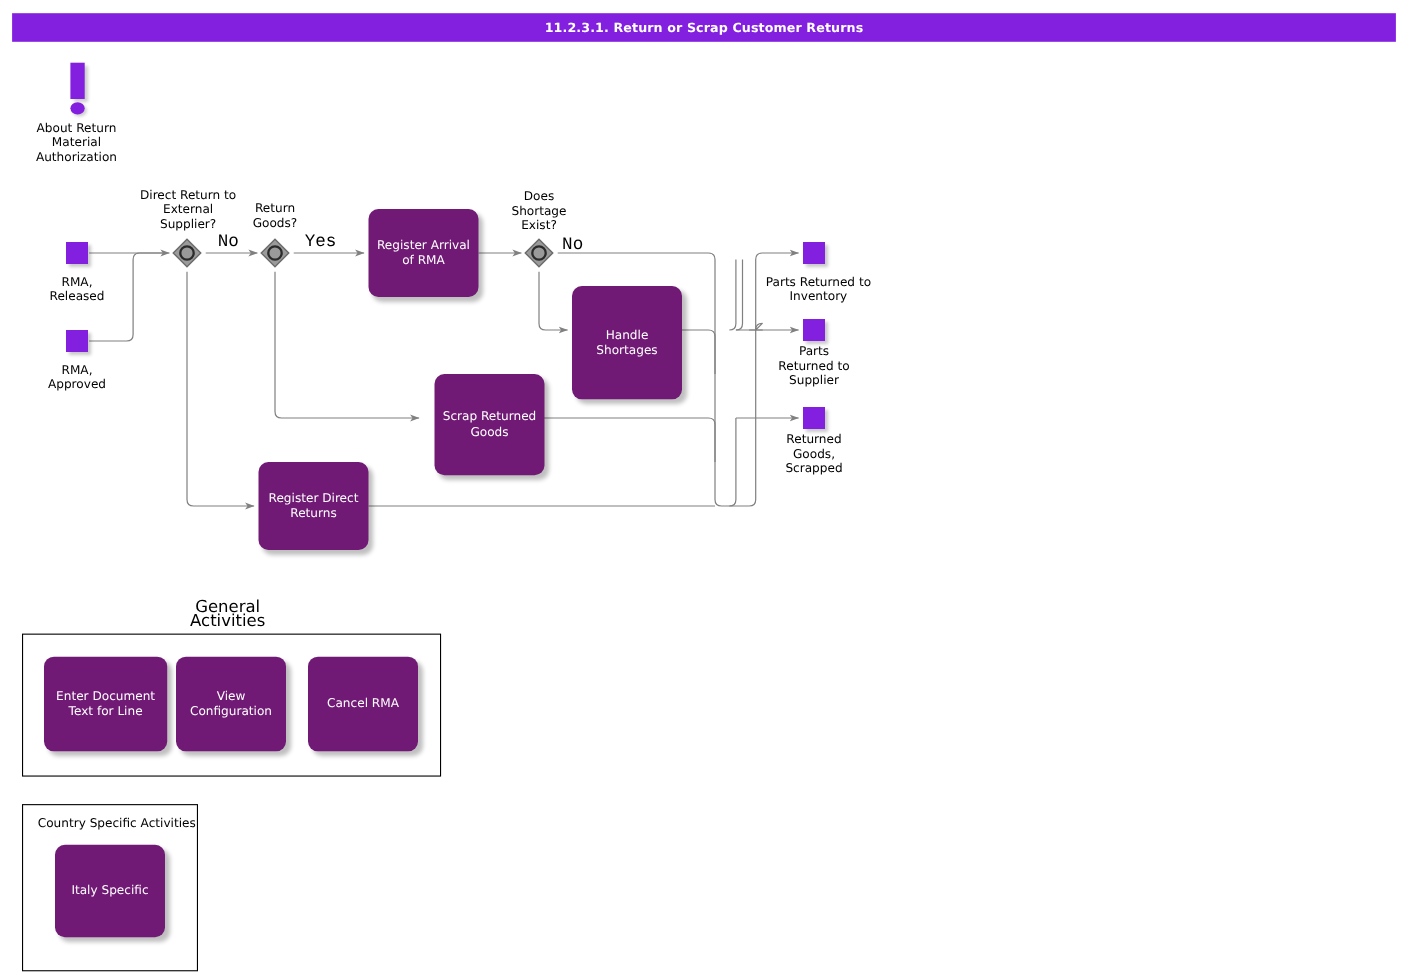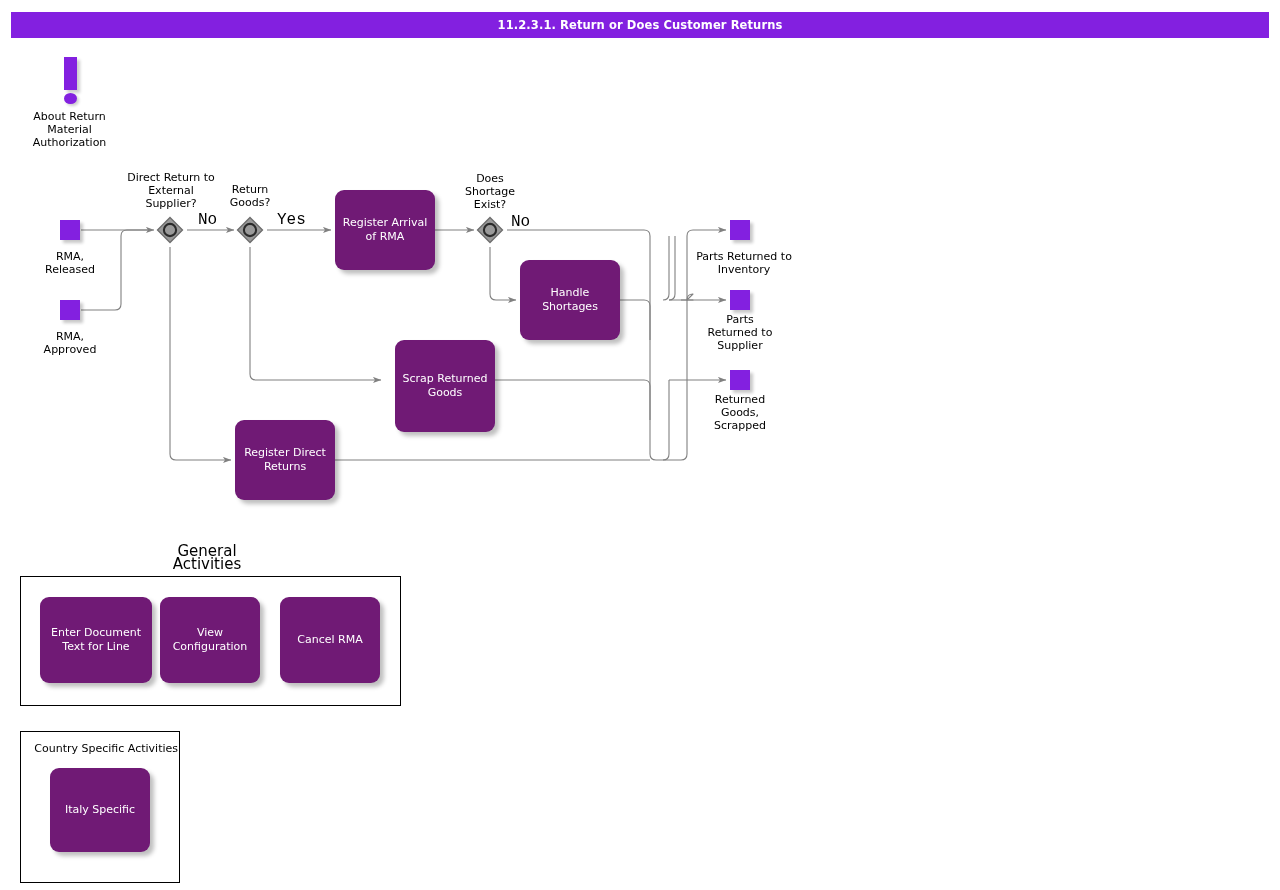--- a/index.html
+++ b/index.html
@@ -127,21 +127,21 @@
     width: 1280px;
     height: 890px;
     pointer-events: none;
   }
 </style>
 </head>
 <body>
 
 <div id="canvas">
 
-  <div class="title-bar">11.2.3.1. Return or Does Customer Returns</div>
+  <div class="title-bar">11.2.3.1. Return or Scrap Customer Returns</div>
 
   <svg class="edges" viewBox="0 0 1280 890">
     <defs>
       <marker id="arrow" markerWidth="9" markerHeight="9" refX="8.2" refY="3.2" orient="auto" markerUnits="userSpaceOnUse">
         <path d="M0,0 L8.5,3.2 L0,6.4 L2.2,3.2 Z" fill="#808080"></path>
       </marker>
     </defs>
     <g fill="none" stroke="#808080" stroke-width="1.1" stroke-linejoin="round" stroke-linecap="butt">
 
       <path d="M81,230 L154,230" marker-end="url(#arrow)"></path>
@@ -225,21 +225,21 @@
 Shortage
 Exist?</div>
 
   <div class="flow-lbl" style="left:198px; top:214px;">No</div>
   <div class="flow-lbl" style="left:277px; top:214px;">Yes</div>
   <div class="flow-lbl" style="left:511px; top:216px;">No</div>
 
   <div class="task" style="left:335px; top:190px; width:100px; height:80px;">Register Arrival
 of RMA</div>
 
-  <div class="task" style="left:520px; top:260px; width:100px; height:80px;">Handle
+  <div class="task" style="left:520px; top:260px; width:100px; height:103px;">Handle
 Shortages</div>
 
   <div class="task" style="left:395px; top:340px; width:100px; height:92px;">Scrap Returned
 Goods</div>
 
   <div class="task" style="left:235px; top:420px; width:100px; height:80px;">Register Direct
 Returns</div>
 
   <div class="event" style="left:730px; top:220px;"></div>
   <div class="lbl" style="left:680px; top:250px; width:128px;">Parts Returned to

